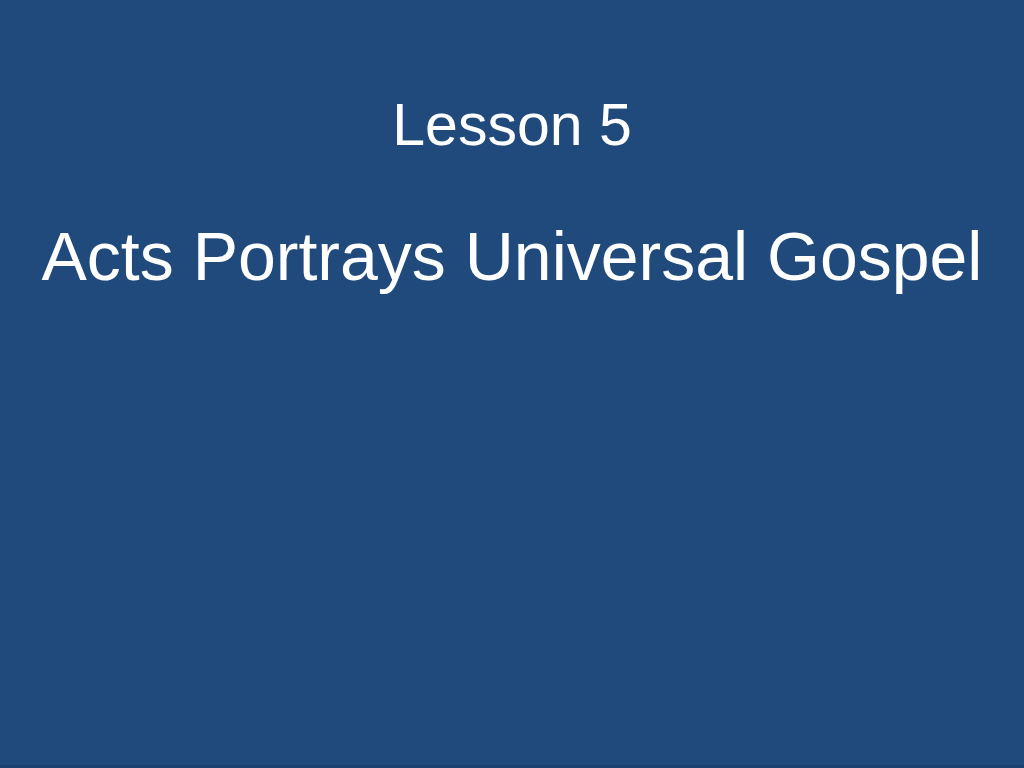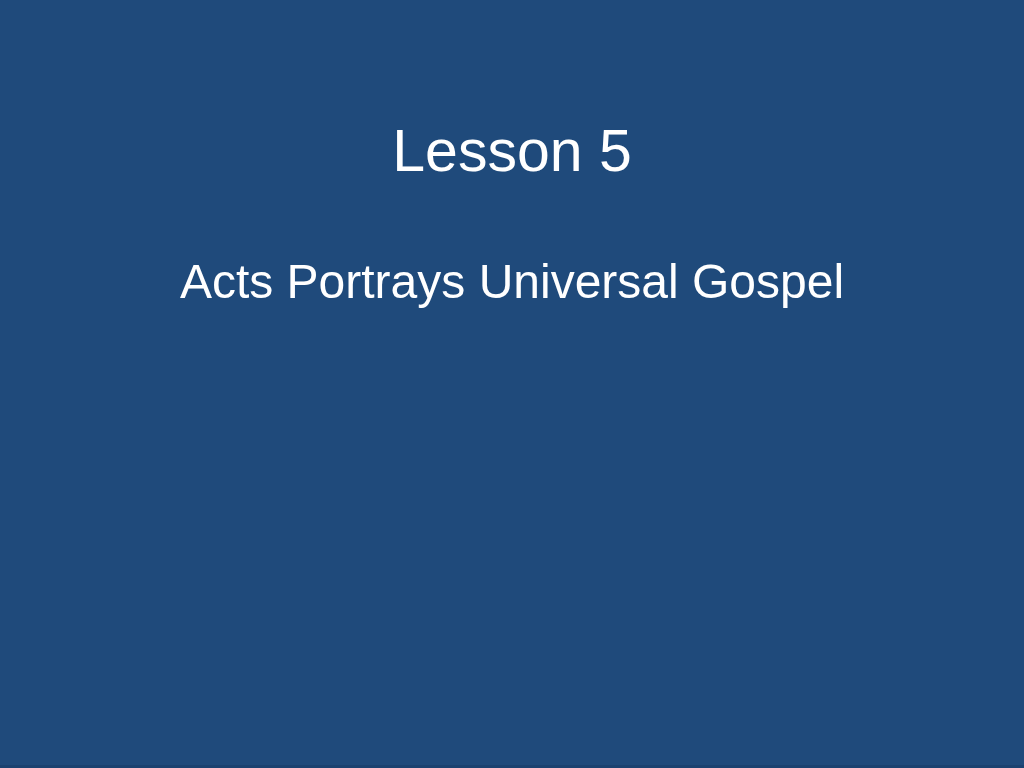--- a/index.html
+++ b/index.html
@@ -37,21 +37,21 @@
     pointer-events: none;
   }
 
   
   .title-block {
     position: absolute;
     left: 0;
     top: 0;
     width: 1024px;
     
-    padding-top: 114px;
+    padding-top: 88px;
     text-align: center;
   }
 
   .title-line {
     display: block;
     color: #ffffff;
     font-family: "Liberation Sans", sans-serif;
     font-weight: normal;
     font-size: 59px;
     line-height: 74px;
@@ -63,21 +63,21 @@
     font-size: 59px;
   }
 
   
   .title-spacer {
     display: block;
     height: 57px;
   }
 
   .title-line-sub {
-    font-size: 48px;
+    font-size: 68px;
   }
 </style>
 </head>
 <body>
 
 <div class="slide">
 
   <div class="title-block">
     <span class="title-line title-line-main">Lesson 5</span>
     <span class="title-spacer"></span>

